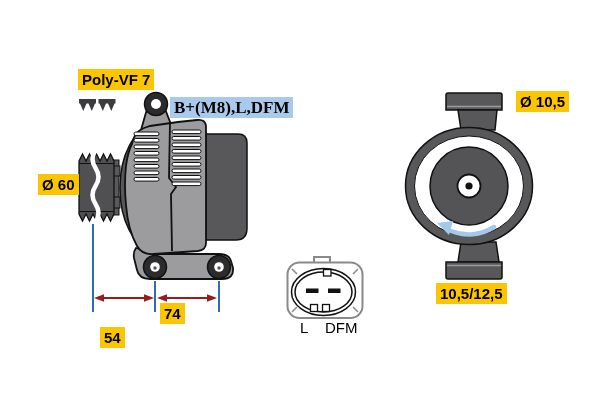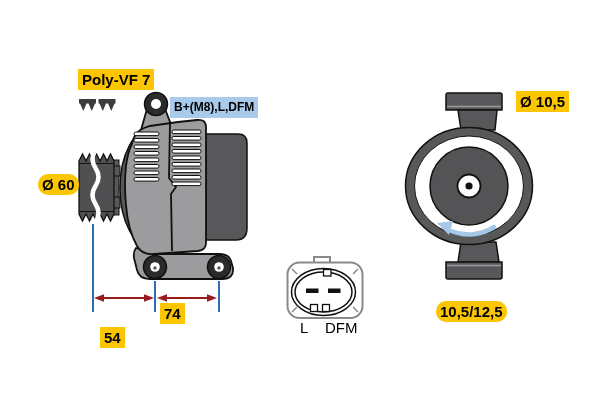--- a/index.html
+++ b/index.html
@@ -5,21 +5,21 @@
   html,body{margin:0;padding:0;background:#fff;}
   .stage{
     position:relative;width:600px;height:372px;background:#fff;overflow:hidden;
     font-family:"Liberation Sans",sans-serif;
   }
   .stage svg{position:absolute;left:0;top:0;}
   .lbl{
     position:absolute;background:var(--highlight-yellow,#fbc500);color:#000;
     font-weight:bold;font-size:15px;line-height:19px;padding:1px 4px;white-space:nowrap;
   }
-  .lbl.blue{background:var(--highlight-blue,#a9caea);font-size:12px;}
+  .lbl.blue{background:var(--highlight-blue,#a9caea);font-size:17px;font-family:Liberation Serif, serif;}
   .plain{
     position:absolute;background:none;color:#000;font-weight:normal;
     font-size:15px;line-height:18px;white-space:nowrap;
   }
   
   .dark  {fill:var(--housing-dark-gray,#58585a);stroke:#111;stroke-width:1.5;}
   .light {fill:var(--housing-gray,#9c9c9e);stroke:#111;stroke-width:1.8;}
   .pulley{fill:#505052;stroke:#111;stroke-width:1.3;}
   .slot  {fill:#fff;stroke:#111;stroke-width:1;}
   .lug   {fill:#2b2b2d;stroke:#111;stroke-width:1.5;}
@@ -155,27 +155,27 @@
         <path class="rot" d="M494,227 A47,47 0 0 1 451,231"></path>
         <polygon class="rothead" points="437,223 453,221 449,235"></polygon>
       </g>
     </g>
   </svg>
 
   <div class="lbl" style="left:78px;top:69px;">Poly-VF 7</div>
 
   <div class="lbl blue" style="left:170px;top:97px;">B+(M8),L,DFM</div>
 
-  <div class="lbl" style="left:38px;top:174px;border-radius:10px;">Ø 60</div>
+  <div class="lbl" style="left:38px;top:174px;">Ø 60</div>
 
   <div class="lbl" style="left:100px;top:303px;margin-top:24px;">54</div>
 
   <div class="lbl" style="left:160px;top:303px;">74</div>
 
   <div class="plain" style="left:300px;top:319px;">L</div>
 
   <div class="plain" style="left:325px;top:319px;">DFM</div>
 
   <div class="lbl" style="left:516px;top:91px;">Ø 10,5</div>
 
-  <div class="lbl" style="left:436px;top:301px;border-radius:10px;">10,5/12,5</div>
+  <div class="lbl" style="left:436px;top:283px;">10,5/12,5</div>
 
 </div>
 
 </body></html>

